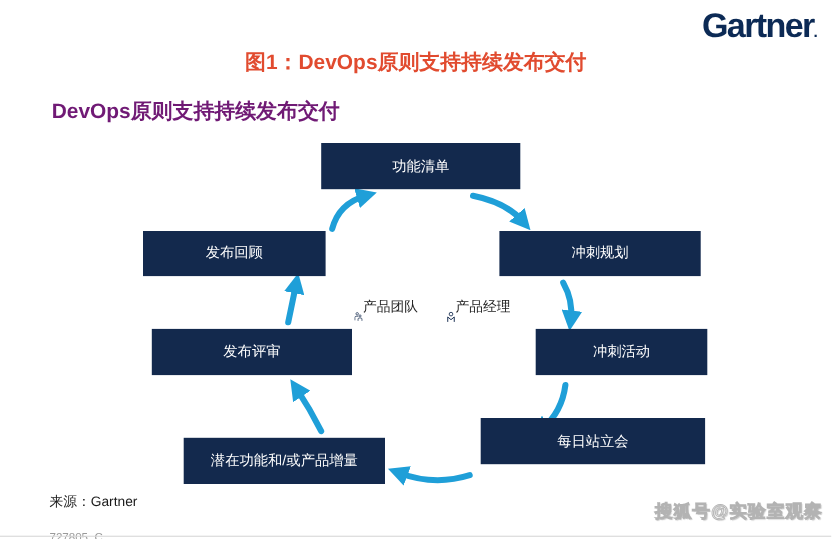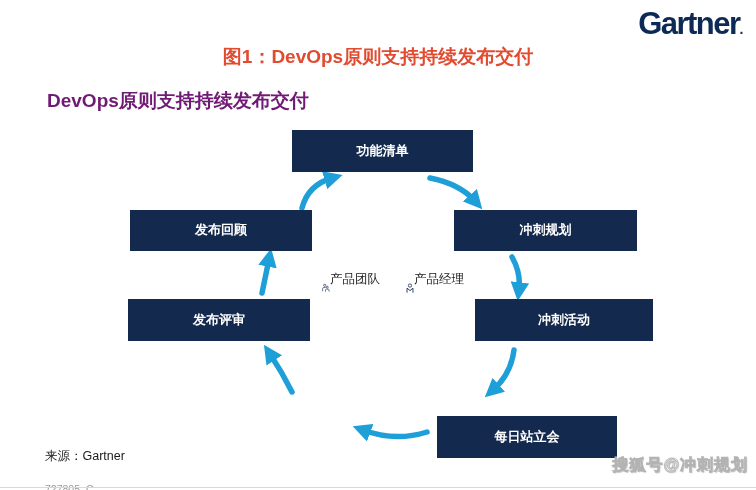--- a/index.html
+++ b/index.html
@@ -33,32 +33,32 @@
   }
   .page-heading{
     position:absolute;top:88px;left:30px;
     font-size:19px;font-weight:700;color:#701a75;margin-left:17px;
   }
   
   .dbox{
     position:absolute;
     background:var(--navy);
     color:#ffffff;
-    font-size:13px;font-weight:700;
+    font-size:13px;font-weight:400;
     display:flex;align-items:center;justify-content:center;
     text-align:center;
     line-height:1.1;
   }
   .b0{left:292px;top:130px;width:181px;height:42px;}
   .b1{left:454px;top:210px;width:183px;height:41px;}
-  .b2{left:475px;top:299px;width:178px;height:42px;}
-  .b3{left:437px;top:416px;width:180px;height:42px;}
+  .b2{left:487px;top:299px;width:156px;height:42px;}
+  .b3{left:437px;top:380px;width:204px;height:42px;}
   .b4{left:167px;top:398px;width:183px;height:42px;}
-  .b5{left:128px;top:299px;width:182px;height:42px;}
-  .b6{left:130px;top:210px;width:182px;height:41px;}
+  .b5{left:138px;top:299px;width:182px;height:42px;}
+  .b6{left:130px;top:210px;width:166px;height:41px;}
   
   .arrow-layer{position:absolute;left:0;top:0;width:756px;height:490px;pointer-events:none;}
   .flow-arrow{stroke:var(--arrow-blue);stroke-width:5.5;fill:none;stroke-linecap:round;}
   .arrow-head{fill:var(--arrow-blue);}
   
   .center-group{position:absolute;left:322px;top:262px;width:140px;display:flex;gap:26px;}
   .persona{display:flex;align-items:flex-start;width:58px;}
   .persona svg{display:block;}
   .persona-icon{stroke:var(--navy);fill:none;}
   .persona-label{
@@ -109,20 +109,21 @@
     <path class="flow-arrow" d="M514,350 Q511,374 493,390" marker-end="url(#ah)"></path>
     <path class="flow-arrow" d="M427,432 Q395,442 363,430" marker-end="url(#ah)"></path>
     <path class="flow-arrow" d="M292,392 Q282,372 270,354" marker-end="url(#ah)"></path>
     <path class="flow-arrow" d="M262,293 Q266,274 269,259" marker-end="url(#ah)"></path>
   </svg>
 
   <div class="dbox b0">功能清单</div>
   <div class="dbox b1">冲刺规划</div>
   <div class="dbox b2">冲刺活动</div>
   <div class="dbox b3">每日站立会</div>
+  <div class="dbox b4">潜在功能和/或产品增量</div>
   <div class="dbox b5">发布评审</div>
   <div class="dbox b6">发布回顾</div>
 
   <div class="center-group">
     <div class="persona">
       <svg width="50" height="52" viewBox="0 0 50 52">
         <g class="persona-icon" stroke-width="4">
           <circle cx="17" cy="9" r="7"></circle>
           <path d="M4,46 V30 Q4,23 11,23 H23"></path>
           <circle cx="33" cy="21" r="6"></circle>
@@ -137,16 +138,16 @@
           <circle cx="23" cy="12" r="9.5" stroke-width="4.5"></circle>
           <path d="M6,50 V27 L23,41 L40,27 V50" stroke-width="5" stroke-linecap="square"></path>
         </g>
       </svg>
       <div class="persona-label">产品经理</div>
     </div>
   </div>
 
   <div class="source-line">来源：Gartner</div>
   <div class="doc-id">727805_C</div>
-  <div class="watermark">搜狐号@冲刺规划</div>
+  <div class="watermark">搜狐号@实验室观察</div>
   <div class="bottom-rule"></div>
 
 </div>
 
 </body></html>

